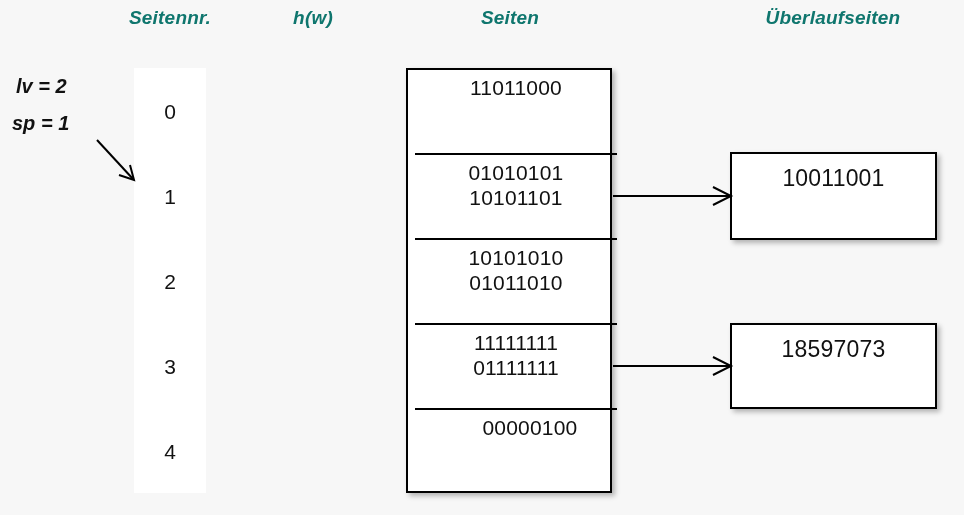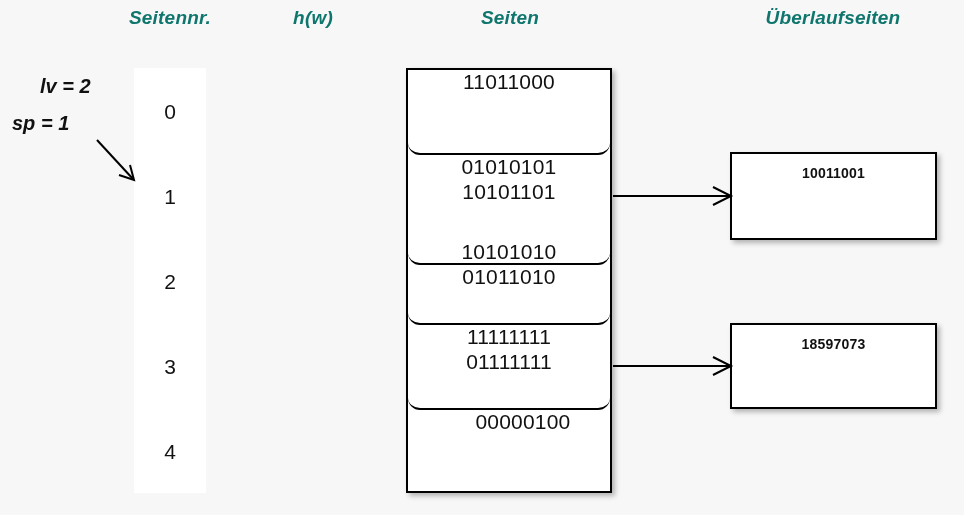--- a/index.html
+++ b/index.html
@@ -58,92 +58,90 @@
     top: 68px;
     width: 206px;
     height: 425px;
     background: #ffffff;
     border: 2px solid #000000;
     box-sizing: border-box;
     box-shadow: 3px 3px 5px rgba(0,0,0,0.28);
   }
   .seiten-row {
     position: absolute;
-    left: 0;
+    left: 7px;
     width: 100%;
     box-sizing: border-box;
     border-bottom: 2px solid #000000;
     display: flex;
     flex-direction: column;
     align-items: center;
     justify-content: flex-start;
-    padding-top: 0;
-    border-radius: 12px;
+    padding-top: 6px;
   }
   .seiten-row.last { border-bottom: none; }
   .seiten-row span {
     display: block;
     font-size: 21px;
     color: #111111;
     line-height: 1.18;
     letter-spacing: 0.2px;
     white-space: nowrap;
   }
   .ovf-box {
     position: absolute;
     background: #ffffff;
     border: 2px solid #000000;
     box-sizing: border-box;
     box-shadow: 3px 3px 5px rgba(0,0,0,0.28);
   }
   .ovf-box span {
     display: block;
     text-align: center;
-    font-size: 14px;
+    font-size: 23px;
     color: #111111;
     margin-top: 11px;
     letter-spacing: 0.2px;
     white-space: nowrap;
-    font-weight: bold;
   }
   svg.overlay {
     position: absolute;
     left: 0; top: 0;
     width: 964px;
     height: 515px;
     pointer-events: none;
   }
 </style>
 </head>
 <body>
 
 <div id="canvas">
 
   <div class="hdr" style="left:170px; top:7px;">Seitennr.</div>
   <div class="hdr" style="left:313px; top:7px;">h(w)</div>
   <div class="hdr" style="left:510px; top:7px;">Seiten</div>
   <div class="hdr" style="left:833px; top:7px;">Überlaufseiten</div>
 
-  <div class="param" style="left:16px; top:75px;margin-left:24px;">lv = 2</div>
+  <div class="param" style="left:16px; top:75px;">lv = 2</div>
   <div class="param" style="left:12px; top:112px;">sp = 1</div>
 
   <div class="col-panel" style="left:134px; top:68px; width:72px; height:425px;">
     <div class="cell" style="top:44px;">0</div>
     <div class="cell" style="top:129px;">1</div>
     <div class="cell" style="top:214px;">2</div>
     <div class="cell" style="top:299px;">3</div>
     <div class="cell" style="top:384px;">4</div>
   </div>
 
 
   <div class="seiten-box">
     <div class="seiten-row" style="top:0px;   height:85px;">
       <span>11011000</span>
     </div>
-    <div class="seiten-row" style="top:85px;  height:110px;text-align:right;">
+    <div class="seiten-row" style="top:85px;  height:85px;text-align:right;">
       <span>01010101</span>
       <span>10101101</span>
     </div>
     <div class="seiten-row" style="top:170px; height:85px;">
       <span>10101010</span>
       <span>01011010</span>
     </div>
     <div class="seiten-row" style="top:255px; height:85px;">
       <span>11111111</span>
       <span>01111111</span>

